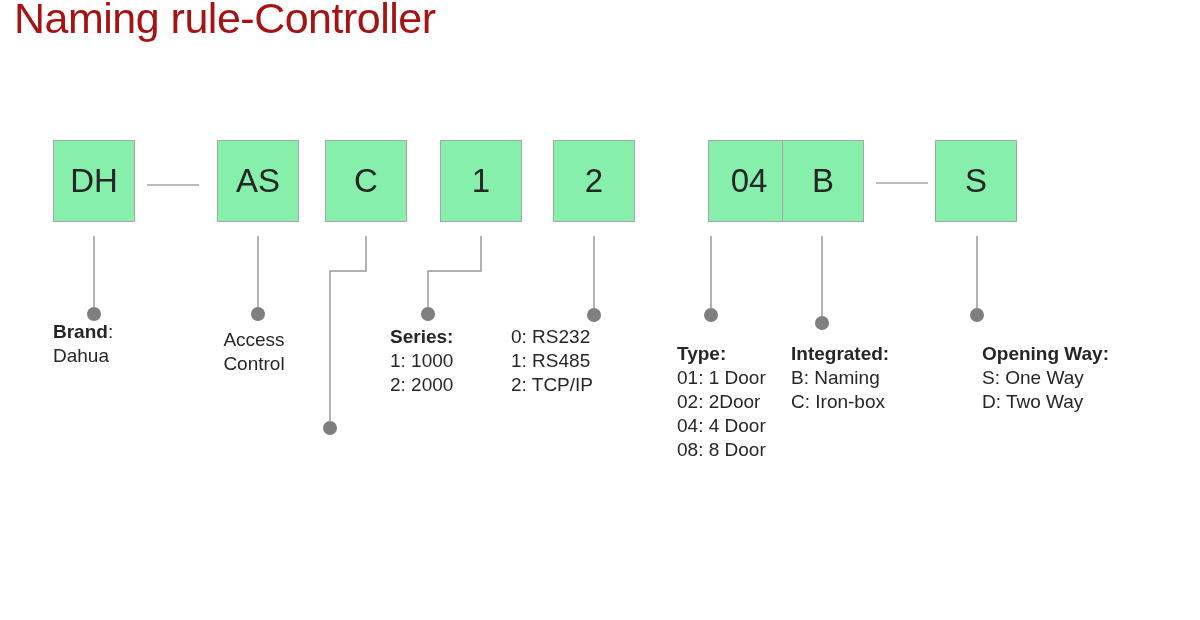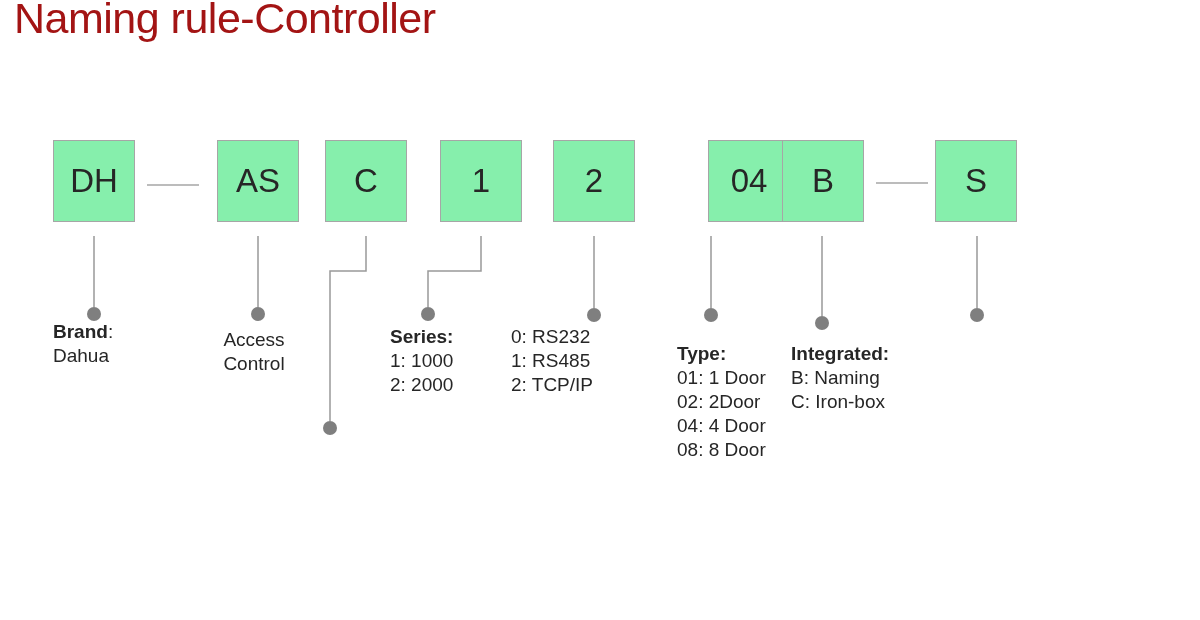--- a/index.html
+++ b/index.html
@@ -143,14 +143,19 @@
     <div>04: 4 Door</div>
     <div>08: 8 Door</div>
   </div>
 
   <div class="lbl lbl-appearance">
     <div class="head">Integrated:</div>
     <div>B: Naming</div>
     <div>C: Iron-box</div>
   </div>
 
+  <div class="lbl lbl-opening">
+    <div class="head">Opening Way:</div>
+    <div>S: One Way</div>
+    <div>D: Two Way</div>
+  </div>
 
 </div>
 
 </body></html>

